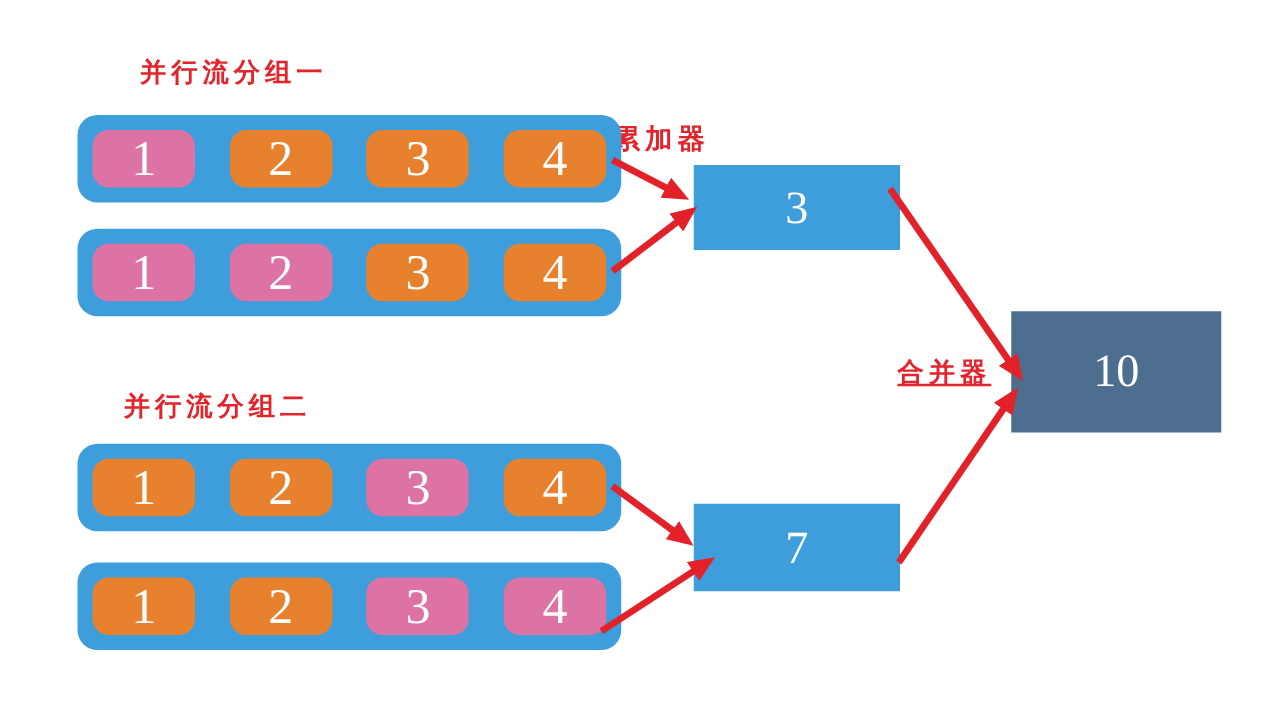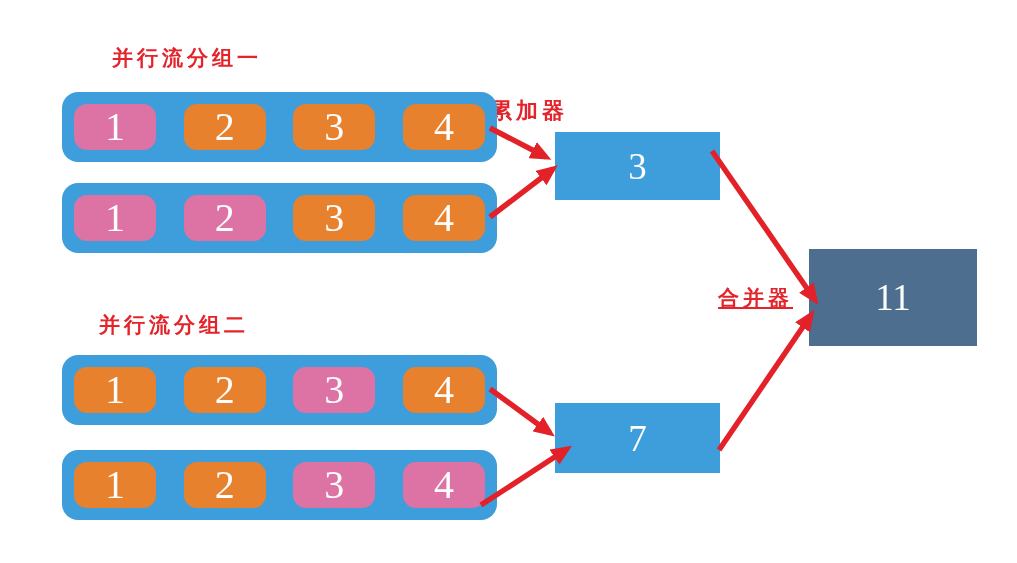--- a/index.html
+++ b/index.html
@@ -108,21 +108,21 @@
     <div class="cell" data-color="pink">4</div>
   </div>
 
   <div class="accbox" id="acc1">
     <span>3</span>
   </div>
   <div class="accbox" id="acc2">
     <span>7</span>
   </div>
   <div class="combbox" id="comb">
-    <span>11</span>
+    <span>10</span>
   </div>
 
   <svg class="arrows" viewBox="0 0 1017 563" xmlns="http://www.w3.org/2000/svg">
     <defs>
       <marker id="ah" markerUnits="userSpaceOnUse" markerWidth="22" markerHeight="18" refX="15" refY="9" orient="auto">
         <path class="ahead" d="M0,0 L21,9 L0,18 Z"></path>
       </marker>
     </defs>
     <line class="arrow" x1="490" y1="128" x2="546" y2="157" marker-end="url(#ah)"></line>
     <line class="arrow" x1="490" y1="217" x2="553" y2="169" marker-end="url(#ah)"></line>

